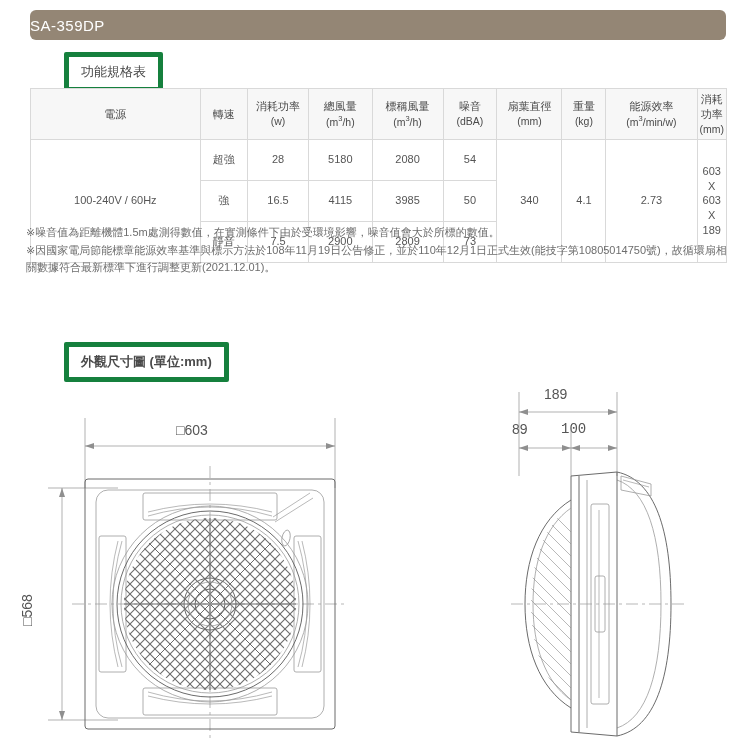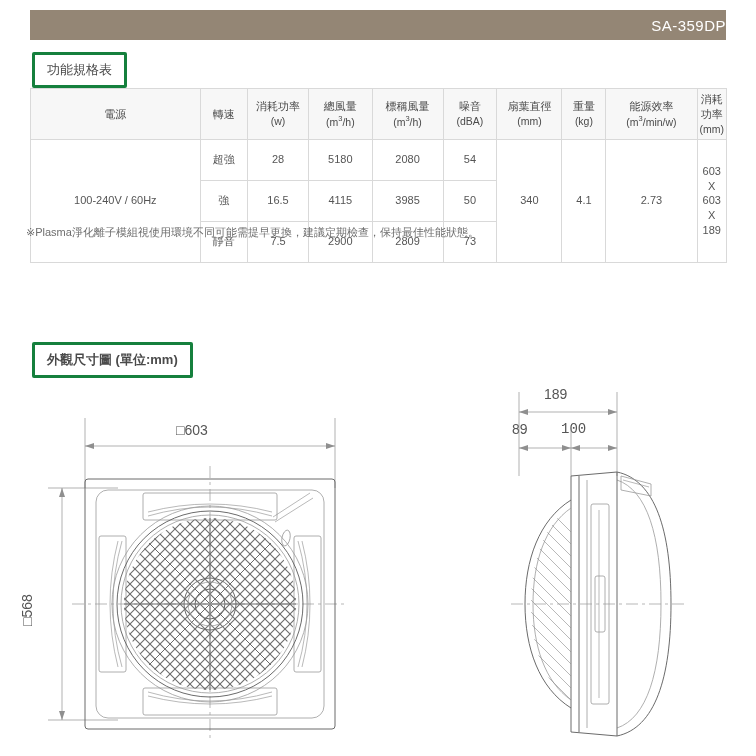--- a/index.html
+++ b/index.html
@@ -21,33 +21,35 @@
   .banner {
     position: absolute;
     left: 30px; top: 10px;
     width: 696px; height: 30px;
     background: #948675;
     color: #ffffff;
     font-size: 15px;
     letter-spacing: .5px;
     display: flex;
     align-items: center;
-    justify-content: flex-end;
+    justify-content: flex-start;
+    border-radius: 6px;
   }
 
   
   .chip {
     position: absolute;
-    border: 3px solid #15803d;
+    border: 5px solid #15803d;
     background: #ffffff;
     color: #4a4a4a;
     font-size: 13px;
     padding: 6px 12px;
     border-radius: 2px;
     white-space: nowrap;
+    margin-left: 32px;
   }
   #chip-spec { left: 32px; top: 52px; }
   #chip-dim  { left: 32px; top: 342px; font-weight: bold; }
 
   
   .table-wrap {
     position: absolute;
     left: 30px; top: 88px;
     width: 697px;
   }
@@ -187,21 +189,22 @@
           <td>7.5</td>
           <td>2900</td>
           <td>2809</td>
           <td>73</td>
         </tr>
       </tbody>
     </table>
   </div>
 
   <div class="notes">
-    <p>※Plasma淨化離子模組視使用環境不同可能需提早更換，建議定期檢查，保持最佳性能狀態。</p>
+    <p>※噪音值為距離機體1.5m處測得數值，在實測條件下由於受環境影響，噪音值會大於所標的數值。</p>
+    <p>※因國家電局節能標章能源效率基準與標示方法於108年11月19日公告修正，並於110年12月1日正式生效(能技字第10805014750號)，故循環扇相關數據符合最新標準下進行調整更新(2021.12.01)。</p>
   </div>
 
   <div class="chip" id="chip-dim">外觀尺寸圖 (單位:mm)</div>
 
   <div class="diagrams">
 
     <div class="dim-label" style="left:176px; top:42px;text-align:right;">□603</div>
 
     <div class="dim-label vertical-label" style="left:-3px; top:222px; width:60px; text-align:center;">□568</div>
 

